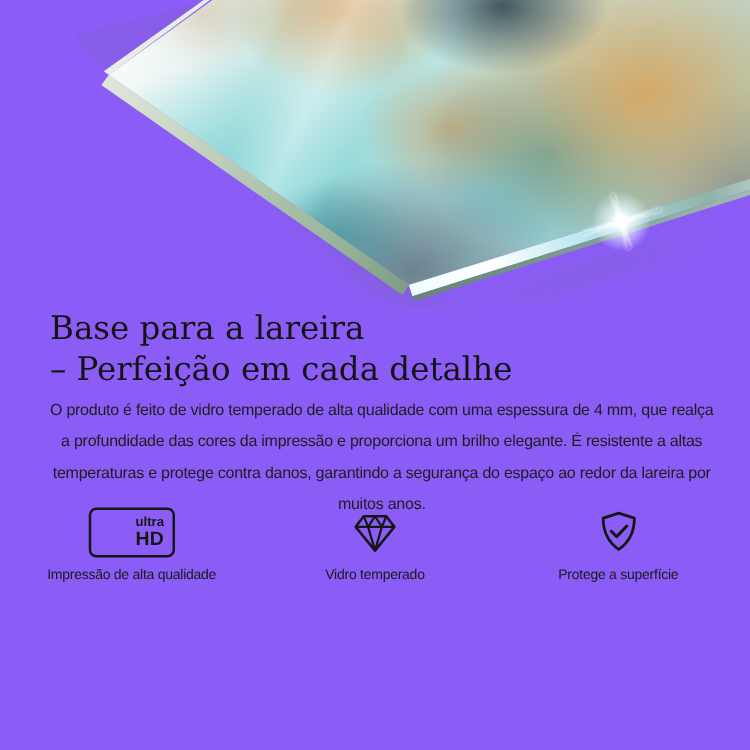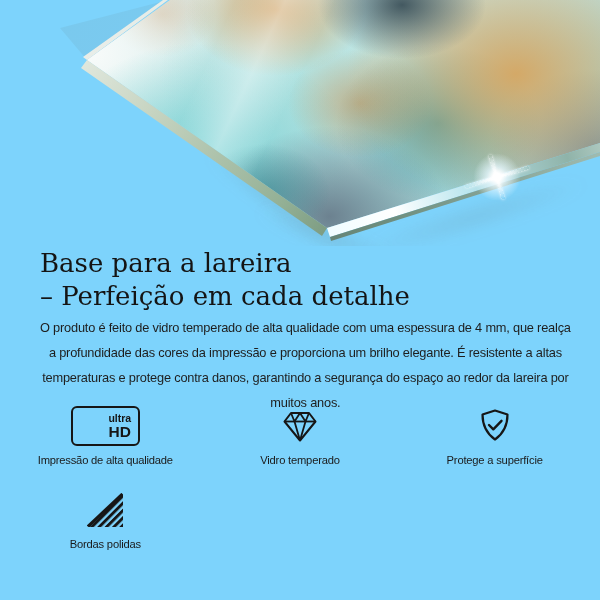--- a/index.html
+++ b/index.html
@@ -1,16 +1,16 @@
 <!DOCTYPE html>
 <html><head>
 <meta charset="utf-8">
 <style>
   html,body{margin:0;padding:0;background:#fff;}
-  .canvas{position:relative;width:600px;height:600px;background:#7dd3fc;overflow:hidden;
+  .canvas{position:relative;width:600px;height:600px;background:#8b5cf6;overflow:hidden;
           font-family:"Liberation Sans",sans-serif;color:#1a1a1a;}
 
   
   .hero{position:absolute;left:0;top:0;width:600px;height:246px;overflow:hidden;}
   .glass-surface{position:absolute;inset:0;
     clip-path:polygon(170px 0px, 87px 60px, 327px 228px, 600px 143px, 600px 0px);
     background:
       linear-gradient(115deg, rgba(255,255,255,0) 33%, rgba(255,255,255,0.42) 40%, rgba(255,255,255,0) 47%),
       radial-gradient(140px 90px at 67% 2%, rgba(52,74,84,0.90) 0%, rgba(52,74,84,0) 60%),
       radial-gradient(150px 110px at 46% 4%, rgba(211,155,85,0.85) 0%, rgba(211,155,85,0) 60%),
@@ -137,30 +137,16 @@
     <div class="feature">
       <div class="icon-box">
         <svg width="40" height="40" viewBox="0 0 40 40" fill="none" stroke="#161616">
           <path d="M20 4.5 L32.5 8.5 C32.5 19.5 28.5 27.5 20 33.5 C11.5 27.5 7.5 19.5 7.5 8.5 Z" stroke-width="2.2" stroke-linejoin="round"></path>
           <path d="M14 19 L18.3 23.3 L26.5 14.8" stroke-width="2.4" stroke-linecap="round" stroke-linejoin="round"></path>
         </svg>
       </div>
       <div class="feature-label">Protege a superfície</div>
     </div>
 
-    <div class="feature">
-      <div class="icon-box">
-        <svg width="36" height="34" viewBox="0 0 36 34">
-          <defs>
-            <pattern id="hatchA" width="5.2" height="5.2" patternUnits="userSpaceOnUse" patternTransform="rotate(45)">
-              <rect x="0" y="0" width="2.9" height="5.2" fill="#161616"></rect>
-            </pattern>
-          </defs>
-          <path d="M0 34 L36 0 L36 34 Z" fill="url(#hatchA)"></path>
-          <line x1="1" y1="33.5" x2="35.5" y2="1" stroke="#161616" stroke-width="3.2"></line>
-        </svg>
-      </div>
-      <div class="feature-label">Bordas polidas</div>
-    </div>
 
 
   </div>
 </div>
 
 </body></html>

